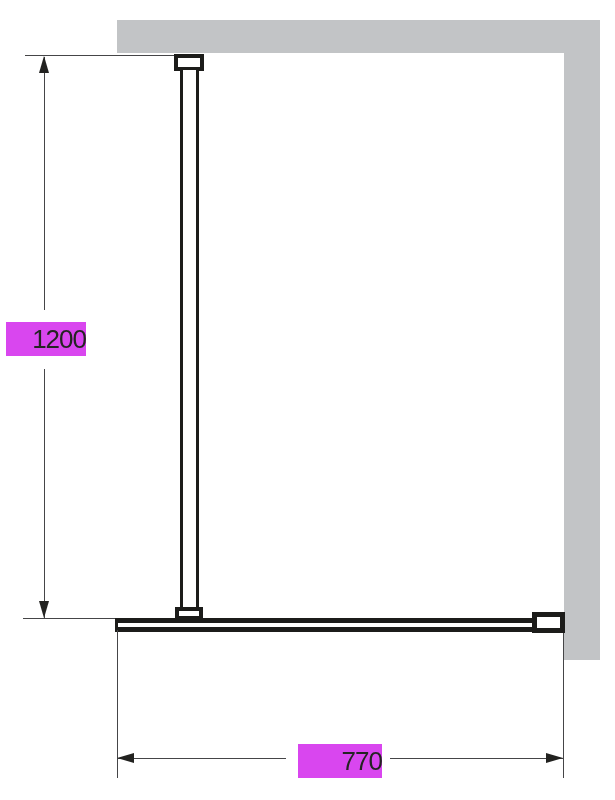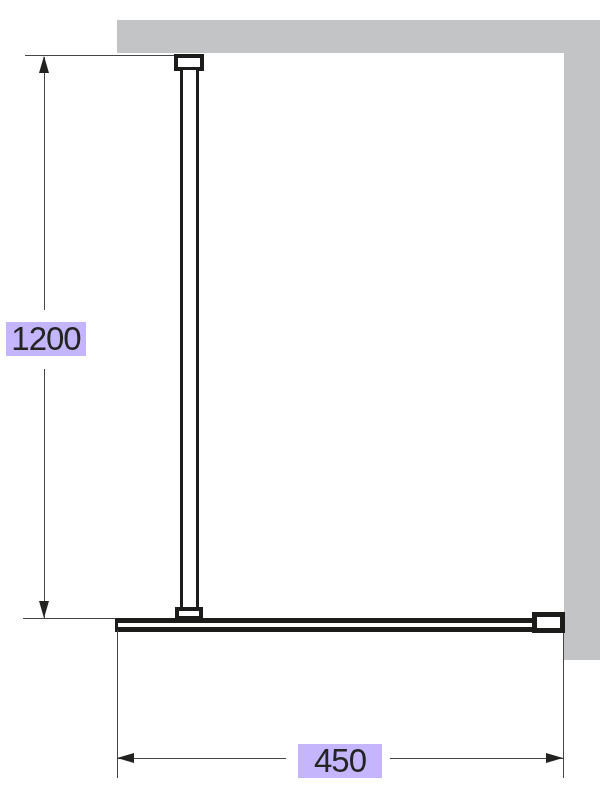--- a/index.html
+++ b/index.html
@@ -86,25 +86,25 @@
   .arrow-right {
     left: 546px; top: 753px;
     border-top: 5px solid transparent;
     border-bottom: 5px solid transparent;
     border-left: 17px solid #222220;
   }
 
   
   .dim-label {
     color: #242422;
-    font-size: 33px;
+    font-size: 26px;
     line-height: 34px;
     letter-spacing: -1px;
-    text-align: center;
-    background: #c4b5fd;
+    text-align: right;
+    background: #d946ef;
   }
   .label-1200 { left: 6px;   top: 322px; width: 80px; }
   .label-950  { left: 298px; top: 744px; width: 84px; }
 </style>
 </head>
 <body>
 
 <div class="drawing">
 
   <div class="abs wall wall-top"></div>
@@ -127,16 +127,16 @@
     <div class="abs dim-label label-1200">1200</div>
   </div>
 
   <div>
     <div class="abs dim-line ext-left-950"></div>
     <div class="abs dim-line ext-right-950"></div>
     <div class="abs dim-line hline-950-a"></div>
     <div class="abs dim-line hline-950-b"></div>
     <div class="abs arrow arrow-left"></div>
     <div class="abs arrow arrow-right"></div>
-    <div class="abs dim-label label-950">450</div>
+    <div class="abs dim-label label-950">770</div>
   </div>
 
 </div>
 
 </body></html>

